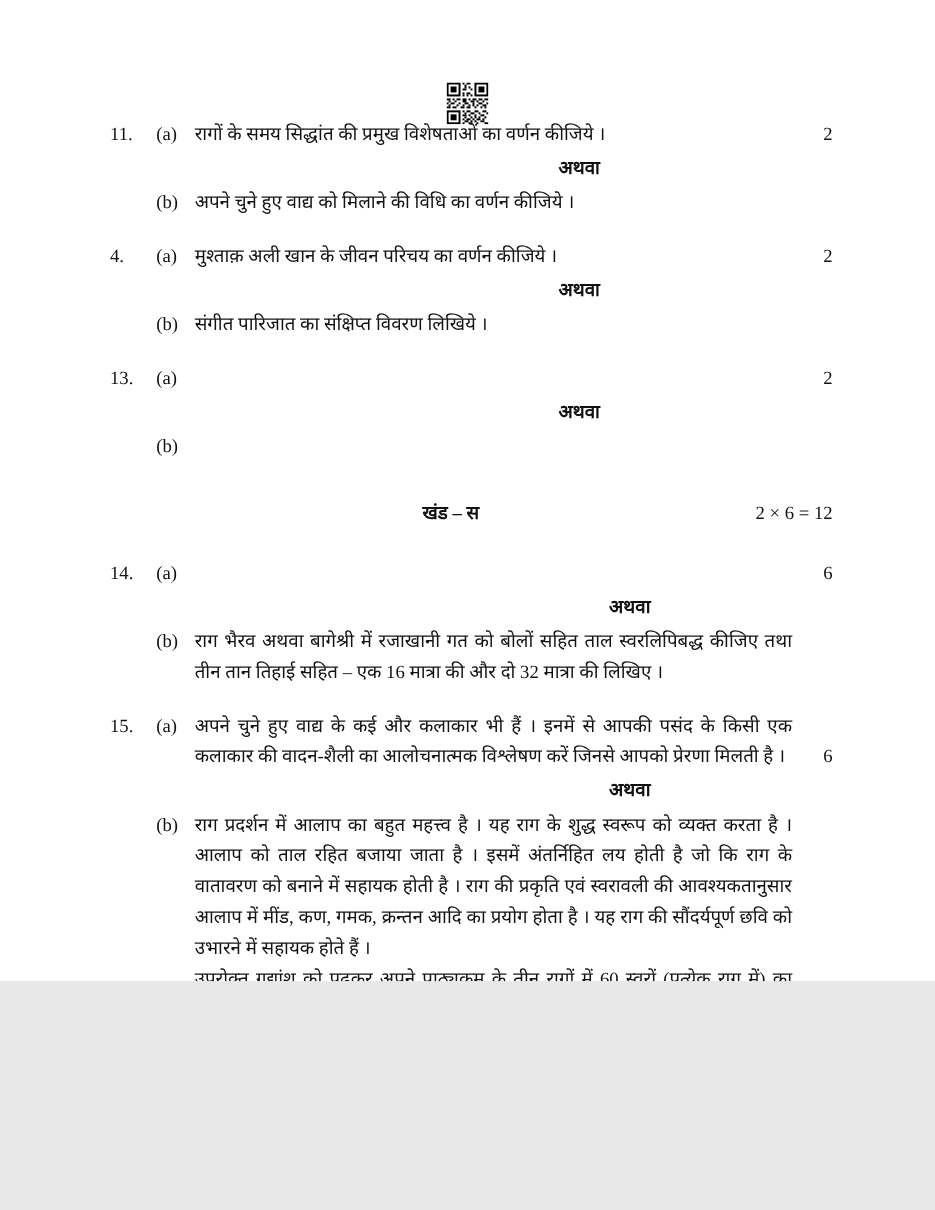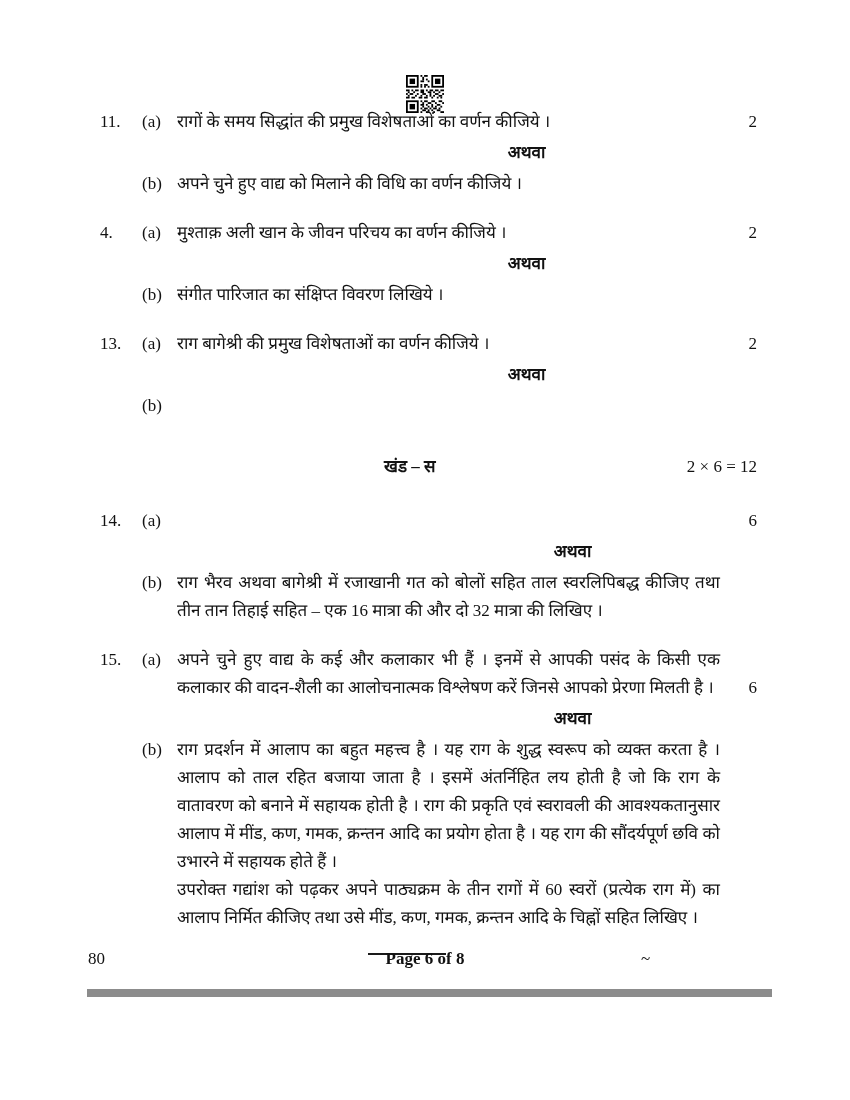--- a/index.html
+++ b/index.html
@@ -1,18 +1,18 @@
 <!DOCTYPE html>
 <html><head>
 <meta charset="utf-8">
 <style>
   html, body { margin:0; padding:0; background:#e8e8e8; }
   .sheet {
     position:relative;
-    width:850px; height:1100px;
+    width:850px; height:892px;
     margin:0 auto;
     background:#ffffff;
     font-family:"Liberation Serif","DejaVu Serif",serif;
     color:#121212;
     overflow:hidden;
   }
   .qr-wrap {
     position:absolute; top:75px; left:0; width:850px;
     display:flex; justify-content:center;
   }
@@ -184,21 +184,20 @@
         <div class="qnum"></div>
         <div class="plabel">(b)</div>
         <div class="ptext">संगीत पारिजात का संक्षिप्त विवरण लिखिये ।</div>
       </div>
     </div>
 
     <div class="qblock">
       <div class="part-row">
         <div class="qnum">13.</div>
         <div class="plabel">(a)</div>
-        <div class="ptext">राग बागेश्री की प्रमुख विशेषताओं का वर्णन कीजिये ।</div>
         <div class="pmarks">2</div>
       </div>
       <div class="athva indent-sm">अथवा</div>
       <div class="part-row">
         <div class="qnum"></div>
         <div class="plabel">(b)</div>
       </div>
     </div>
 
     <div class="section-row">

